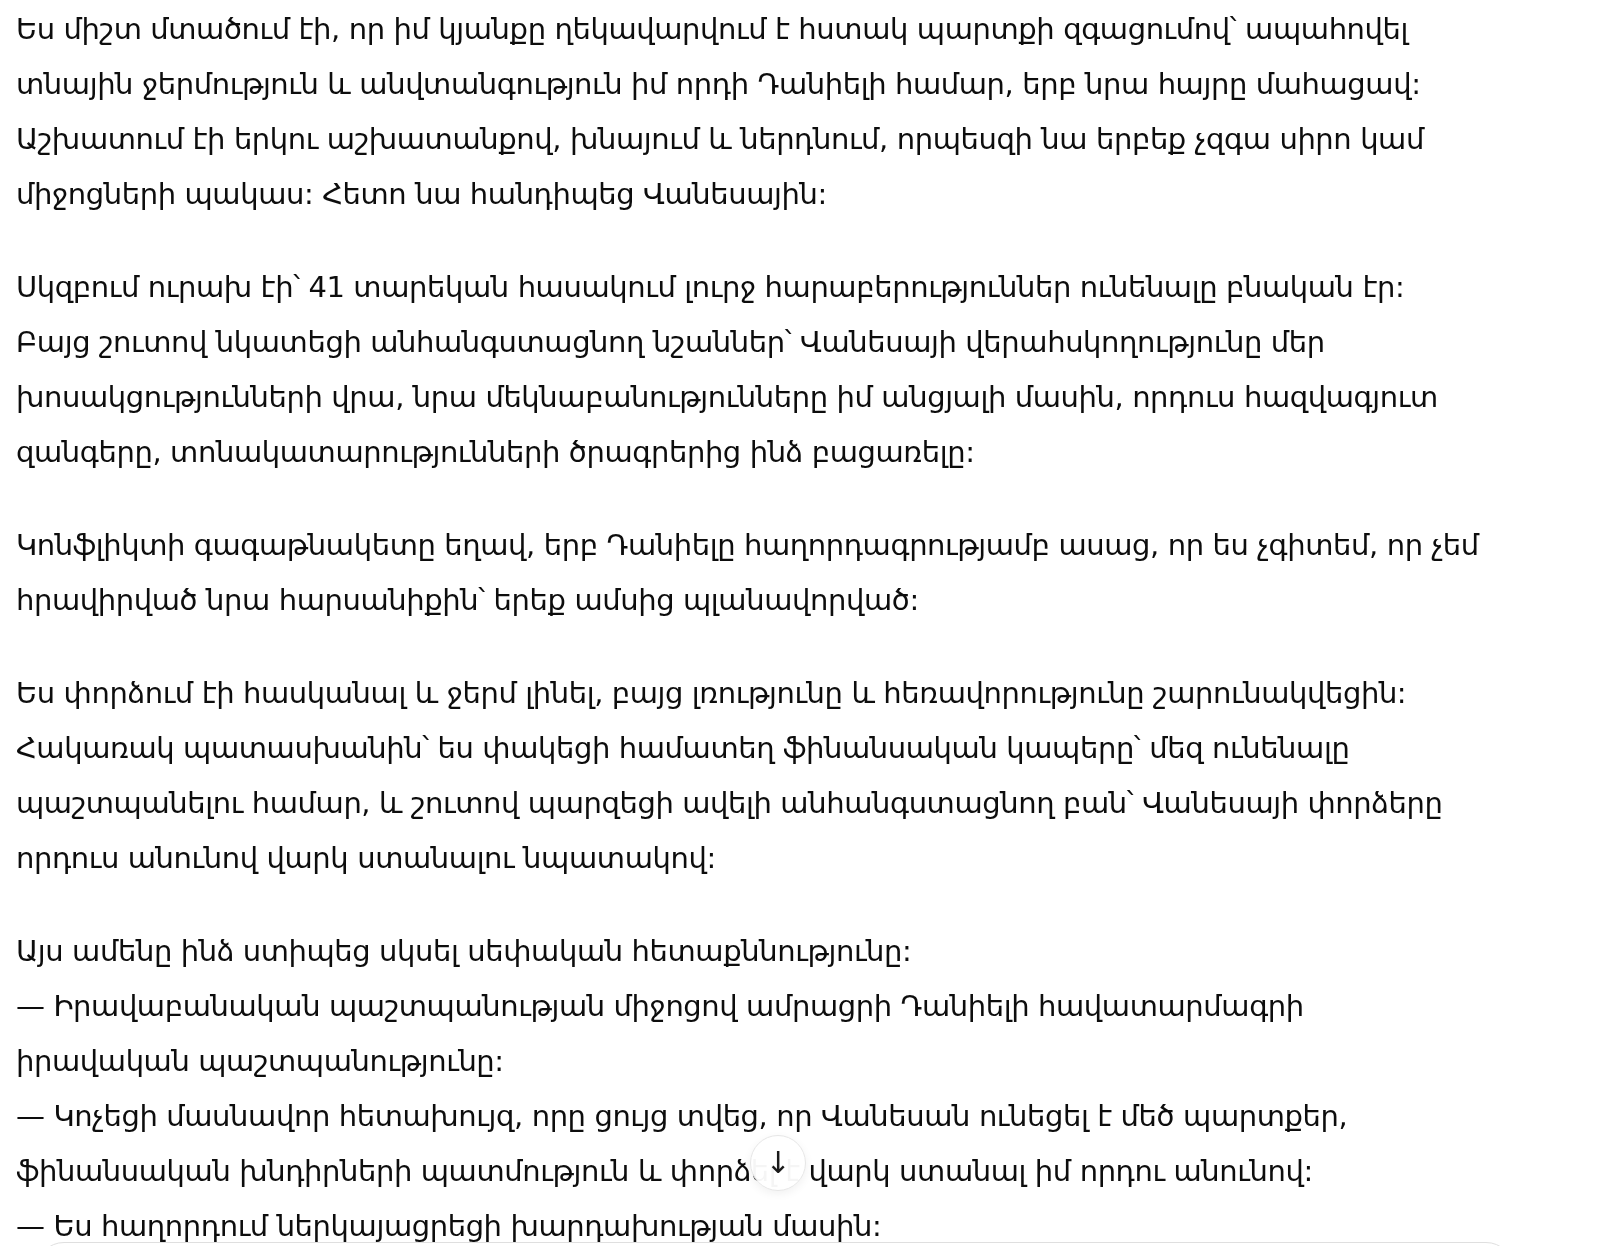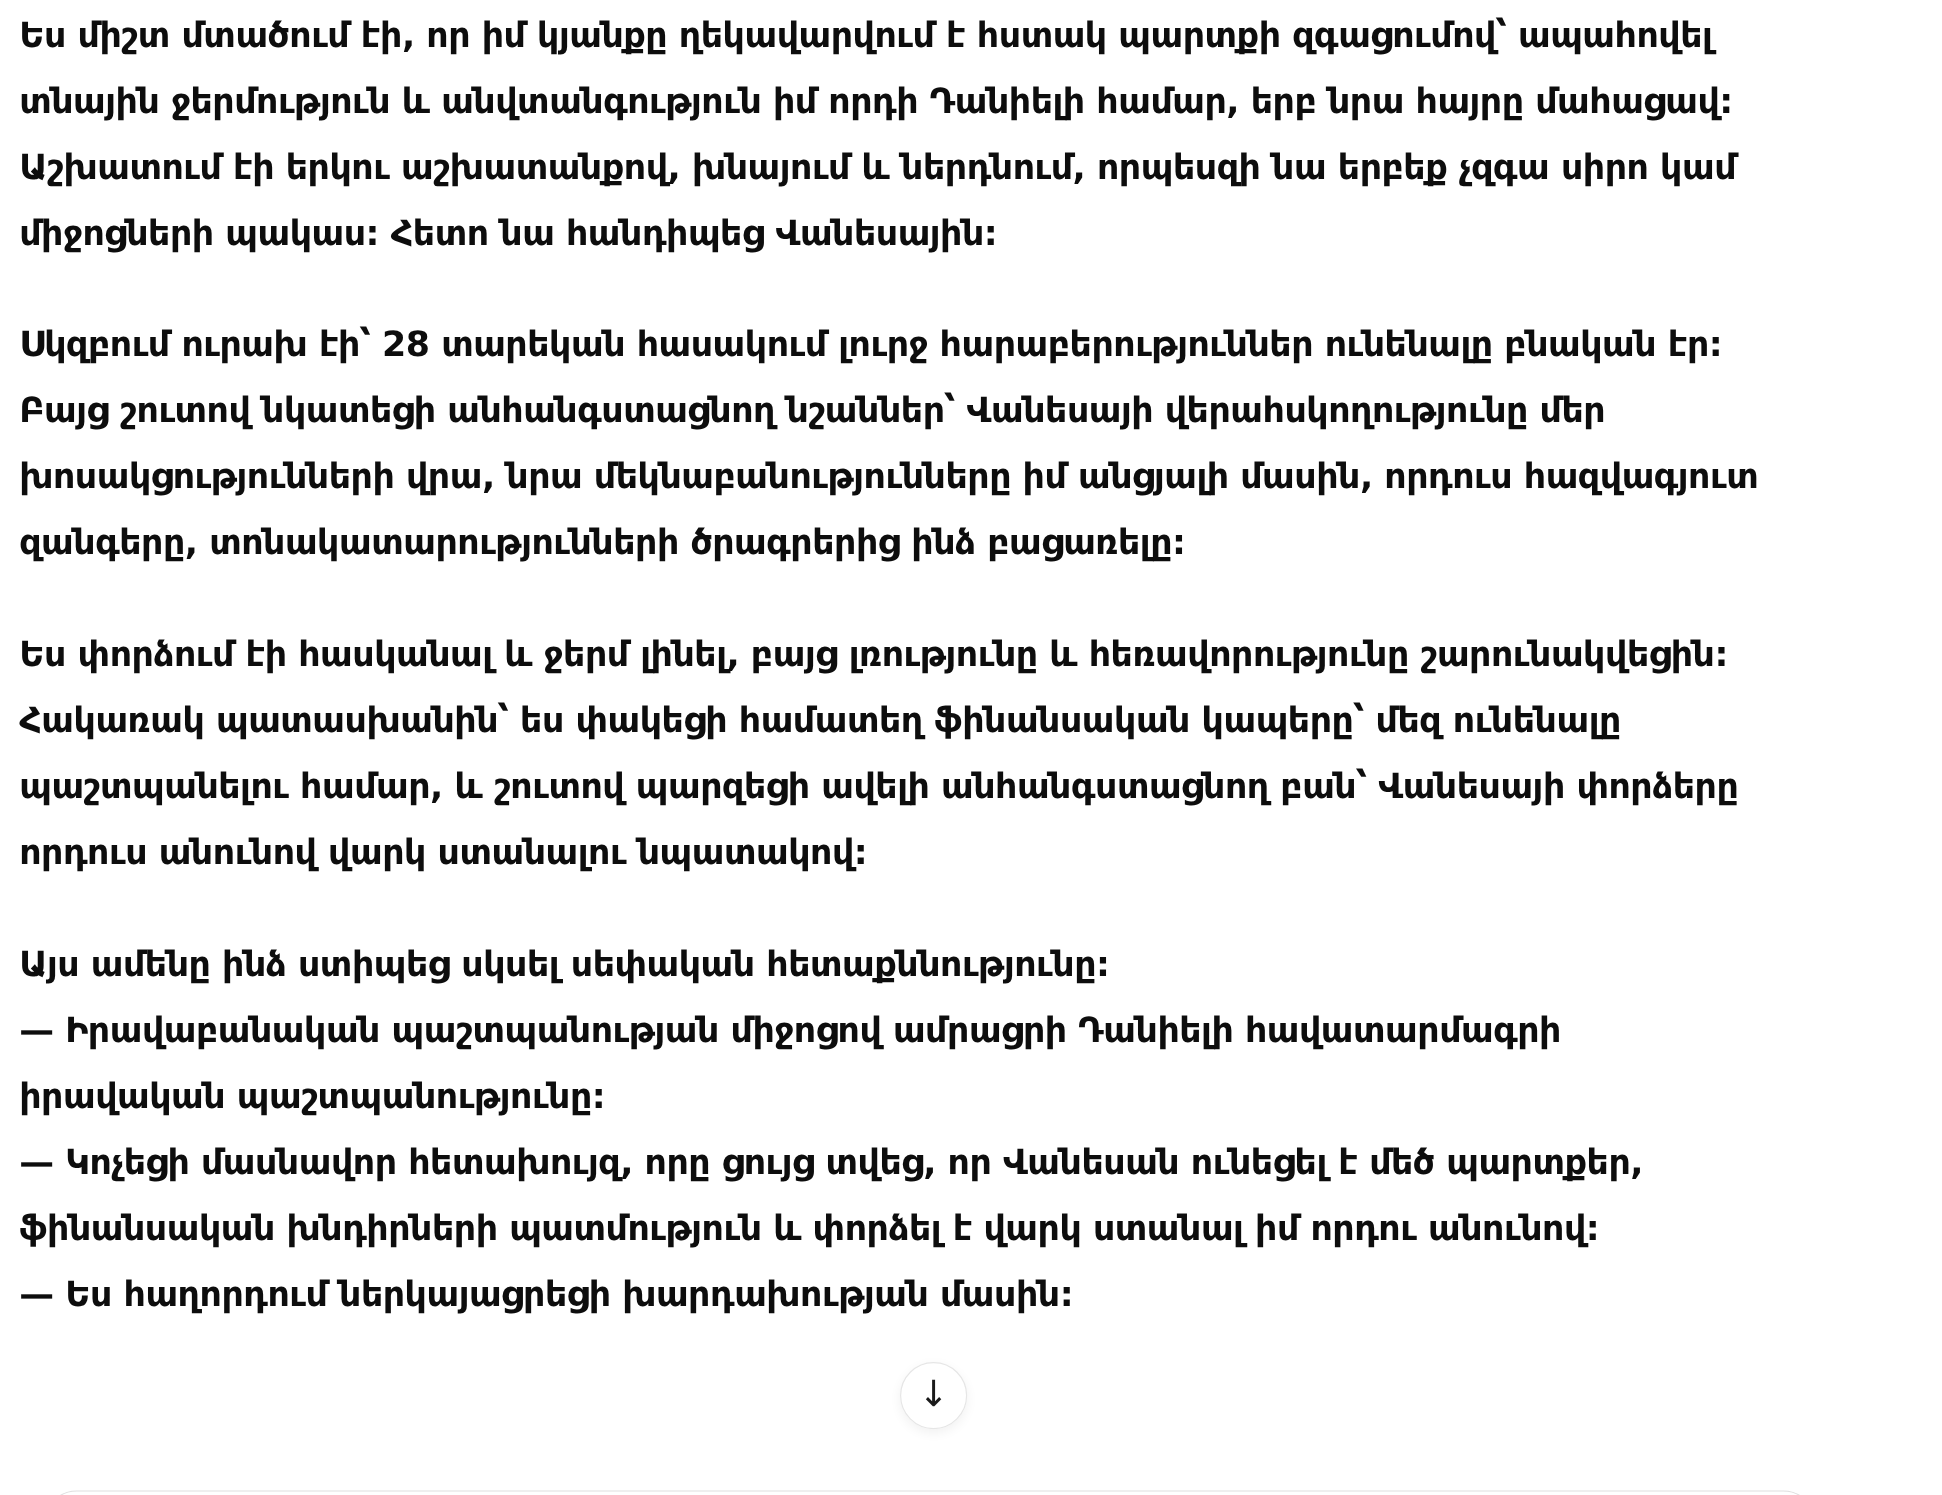--- a/index.html
+++ b/index.html
@@ -23,21 +23,20 @@
     padding-top: 2px;
     color: #0d0d0d;
   }
   #message p {
     margin: 0 12px 38px 0;
     font-size: 29px;
     line-height: 55px;
     letter-spacing: -0.4px;
     white-space: pre-line;
     color: #0d0d0d;
-    font-weight: bold;
   }
   #scroll-btn {
     position: absolute;
     left: 750px;
     top: 1135px;
     width: 56px;
     height: 56px;
     border-radius: 50%;
     background: rgba(255,255,255,0.96);
     border: 1px solid #e6e6e6;
@@ -69,21 +68,22 @@
     z-index: 4;
   }
 </style>
 </head>
 <body>
 
 <div id="viewport">
 
   <div id="message">
     <p>Ես միշտ մտածում էի, որ իմ կյանքը ղեկավարվում է հստակ պարտքի զգացումով՝ ապահովել տնային ջերմություն և անվտանգություն իմ որդի Դանիելի համար, երբ նրա հայրը մահացավ: Աշխատում էի երկու աշխատանքով, խնայում և ներդնում, որպեսզի նա երբեք չզգա սիրո կամ միջոցների պակաս: Հետո նա հանդիպեց Վանեսային:</p>
-    <p>Սկզբում ուրախ էի՝ 28 տարեկան հասակում լուրջ հարաբերություններ ունենալը բնական էր: Բայց շուտով նկատեցի անհանգստացնող նշաններ՝ Վանեսայի վերահսկողությունը մեր խոսակցությունների վրա, նրա մեկնաբանությունները իմ անցյալի մասին, որդուս հազվագյուտ զանգերը, տոնակատարությունների ծրագրերից ինձ բացառելը:</p>
+    <p>Սկզբում ուրախ էի՝ 41 տարեկան հասակում լուրջ հարաբերություններ ունենալը բնական էր: Բայց շուտով նկատեցի անհանգստացնող նշաններ՝ Վանեսայի վերահսկողությունը մեր խոսակցությունների վրա, նրա մեկնաբանությունները իմ անցյալի մասին, որդուս հազվագյուտ զանգերը, տոնակատարությունների ծրագրերից ինձ բացառելը:</p>
+    <p>Կոնֆլիկտի գագաթնակետը եղավ, երբ Դանիելը հաղորդագրությամբ ասաց, որ ես չգիտեմ, որ չեմ հրավիրված նրա հարսանիքին՝ երեք ամսից պլանավորված:</p>
     <p>Ես փորձում էի հասկանալ և ջերմ լինել, բայց լռությունը և հեռավորությունը շարունակվեցին: Հակառակ պատասխանին՝ ես փակեցի համատեղ ֆինանսական կապերը՝ մեզ ունենալը պաշտպանելու համար, և շուտով պարզեցի ավելի անհանգստացնող բան՝ Վանեսայի փորձերը որդուս անունով վարկ ստանալու նպատակով:</p>
     <p>Այս ամենը ինձ ստիպեց սկսել սեփական հետաքննությունը:
 — Իրավաբանական պաշտպանության միջոցով ամրացրի Դանիելի հավատարմագրի իրավական պաշտպանությունը:
 — Կոչեցի մասնավոր հետախույզ, որը ցույց տվեց, որ Վանեսան ունեցել է մեծ պարտքեր, ֆինանսական խնդիրների պատմություն և փորձել է վարկ ստանալ իմ որդու անունով:
 — Ես հաղորդում ներկայացրեցի խարդախության մասին:</p>
   </div>
 
   <button id="scroll-btn">
     <span class="glyph">↓</span>
   </button>

